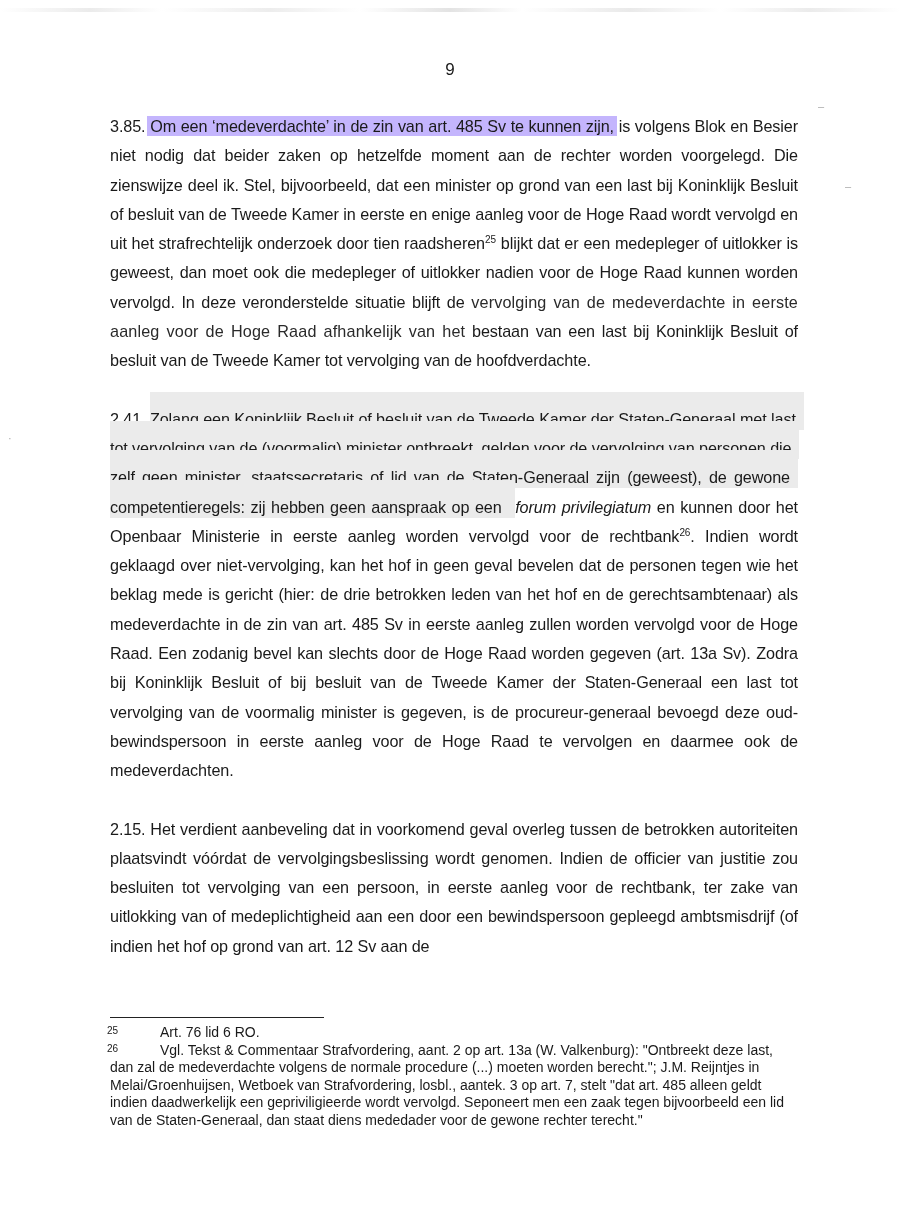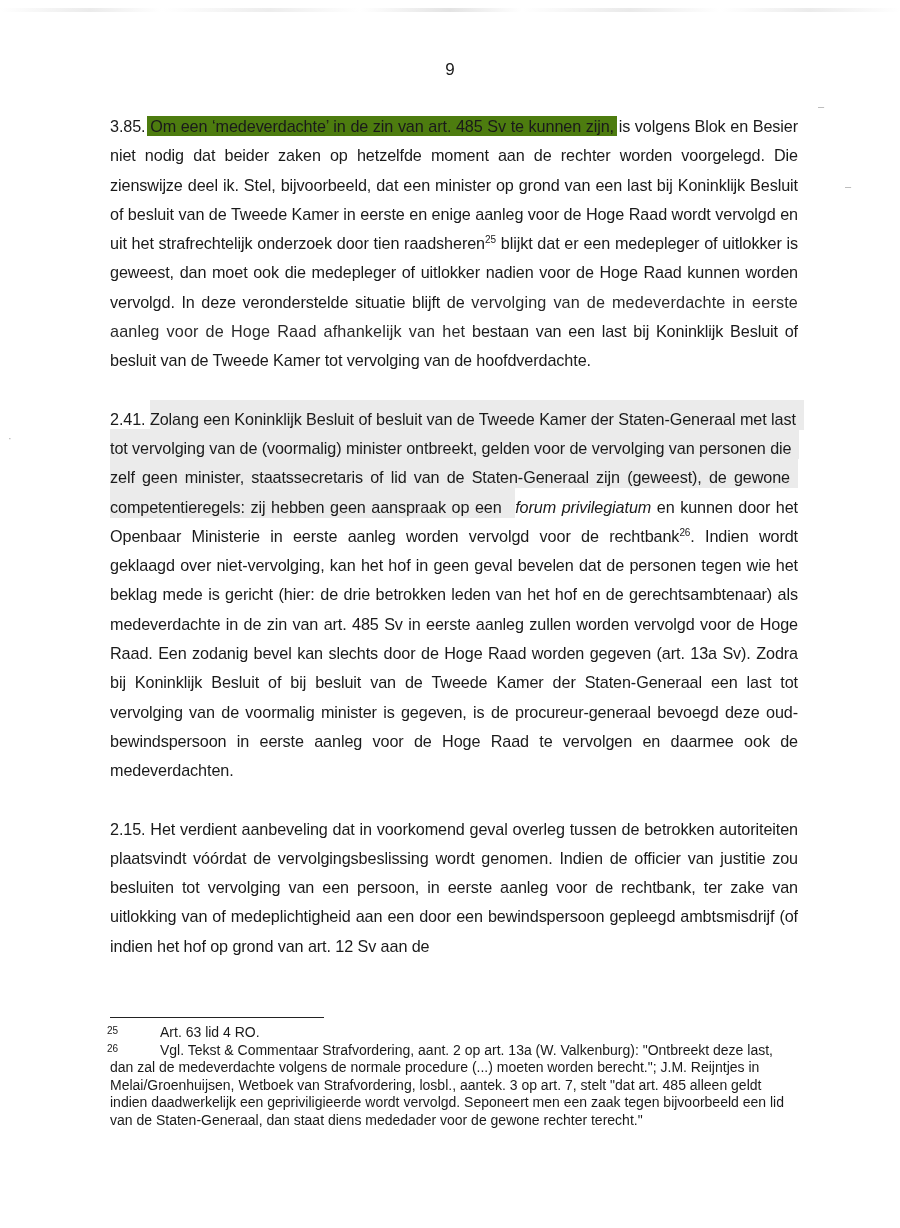--- a/index.html
+++ b/index.html
@@ -6,24 +6,24 @@
   body { width: 900px; height: 1228px; position: relative; overflow: hidden;
          font-family: "Liberation Sans", sans-serif; color: #1a1a1a; }
   .scan-edge { position: absolute; top: 8px; left: 0; width: 900px; height: 4px;
          background: linear-gradient(90deg, transparent 0, #e6e6e6 10%, transparent 18%, #e8e8e8 30%, transparent 40%, #dcdcdc 50%, transparent 58%, #e4e4e4 70%, transparent 80%, #e6e6e6 90%, transparent 100%); opacity: .8; }
   .page-number { position: absolute; top: 60px; left: 0; width: 900px; text-align: center;
          font-size: 17px; }
   .content { position: absolute; left: 110px; top: 112px; width: 688px; }
   .para { font-size: 16.2px; line-height: 29.3px; text-align: justify; text-align-last: left;
           margin: 0; letter-spacing: -0.1px; }
   .para + .para { margin-top: 29px; }
-  .hl { background: #4d7c0f; box-decoration-break: clone; -webkit-box-decoration-break: clone;
+  .hl { background: #c4b5fd; box-decoration-break: clone; -webkit-box-decoration-break: clone;
         padding: 1px 3px; margin: 16px -3px; }
   .hl-soft { background: #ebebeb; box-decoration-break: clone; -webkit-box-decoration-break: clone;
-        padding: 10px 8px 2px 0; }
+        padding: 18px 8px 2px 0; }
   sup { font-size: 10px; line-height: 0; vertical-align: 6px; }
   em { font-style: italic; }
   .faded { color: #2a2a2a; letter-spacing: 0.15px; }
   .fn-rule { position: absolute; left: 110px; top: 1017px; width: 214px; height: 1px; background: #222; }
   .footnotes { position: absolute; left: 110px; top: 1024px; width: 690px; font-size: 14px; line-height: 17.6px; }
   .fn { margin: 0; position: relative; }
   .fn-num { position: absolute; left: -3px; top: -2px; font-size: 10px; }
   .fn-indent { display: inline-block; width: 50px; }
   .mark { position: absolute; color: #aaa; font-size: 11px; }
 </style>
@@ -50,21 +50,21 @@
     <span>2.15.</span><span> Het verdient aanbeveling dat in voorkomend geval overleg tussen de betrokken autoriteiten plaatsvindt vóórdat de vervolgingsbeslissing wordt genomen. Indien de officier van justitie zou besluiten tot vervolging van een persoon, in eerste aanleg voor de rechtbank, ter zake van uitlokking van of medeplichtigheid aan een door een bewindspersoon gepleegd ambtsmisdrijf (of indien het hof op grond van art. 12 Sv aan de</span>
   </p>
 
 </div>
 
 <div class="fn-rule"></div>
 
 <div class="footnotes">
   <p class="fn">
     <span class="fn-num">25</span>
-    <span class="fn-indent"></span><span>Art. 63 lid 4 RO.</span>
+    <span class="fn-indent"></span><span>Art. 76 lid 6 RO.</span>
   </p>
   <p class="fn">
     <span class="fn-num">26</span>
     <span class="fn-indent"></span><span>Vgl. Tekst &amp; Commentaar Strafvordering, aant. 2 op art. 13a (W. Valkenburg): "Ontbreekt deze last, dan zal de medeverdachte volgens de normale procedure (...) moeten worden berecht."; J.M. Reijntjes in Melai/Groenhuijsen, Wetboek van Strafvordering, losbl., aantek. 3 op art. 7, stelt "dat art. 485 alleen geldt indien daadwerkelijk een gepriviligieerde wordt vervolgd. Seponeert men een zaak tegen bijvoorbeeld een lid van de Staten-Generaal, dan staat diens mededader voor de gewone rechter terecht."</span>
   </p>
 </div>
 
 <div class="mark" style="left:8px; top:432px;">·</div>
 <div class="mark" style="left:845px; top:180px;">–</div>
 <div class="mark" style="left:818px; top:100px;">–</div>

